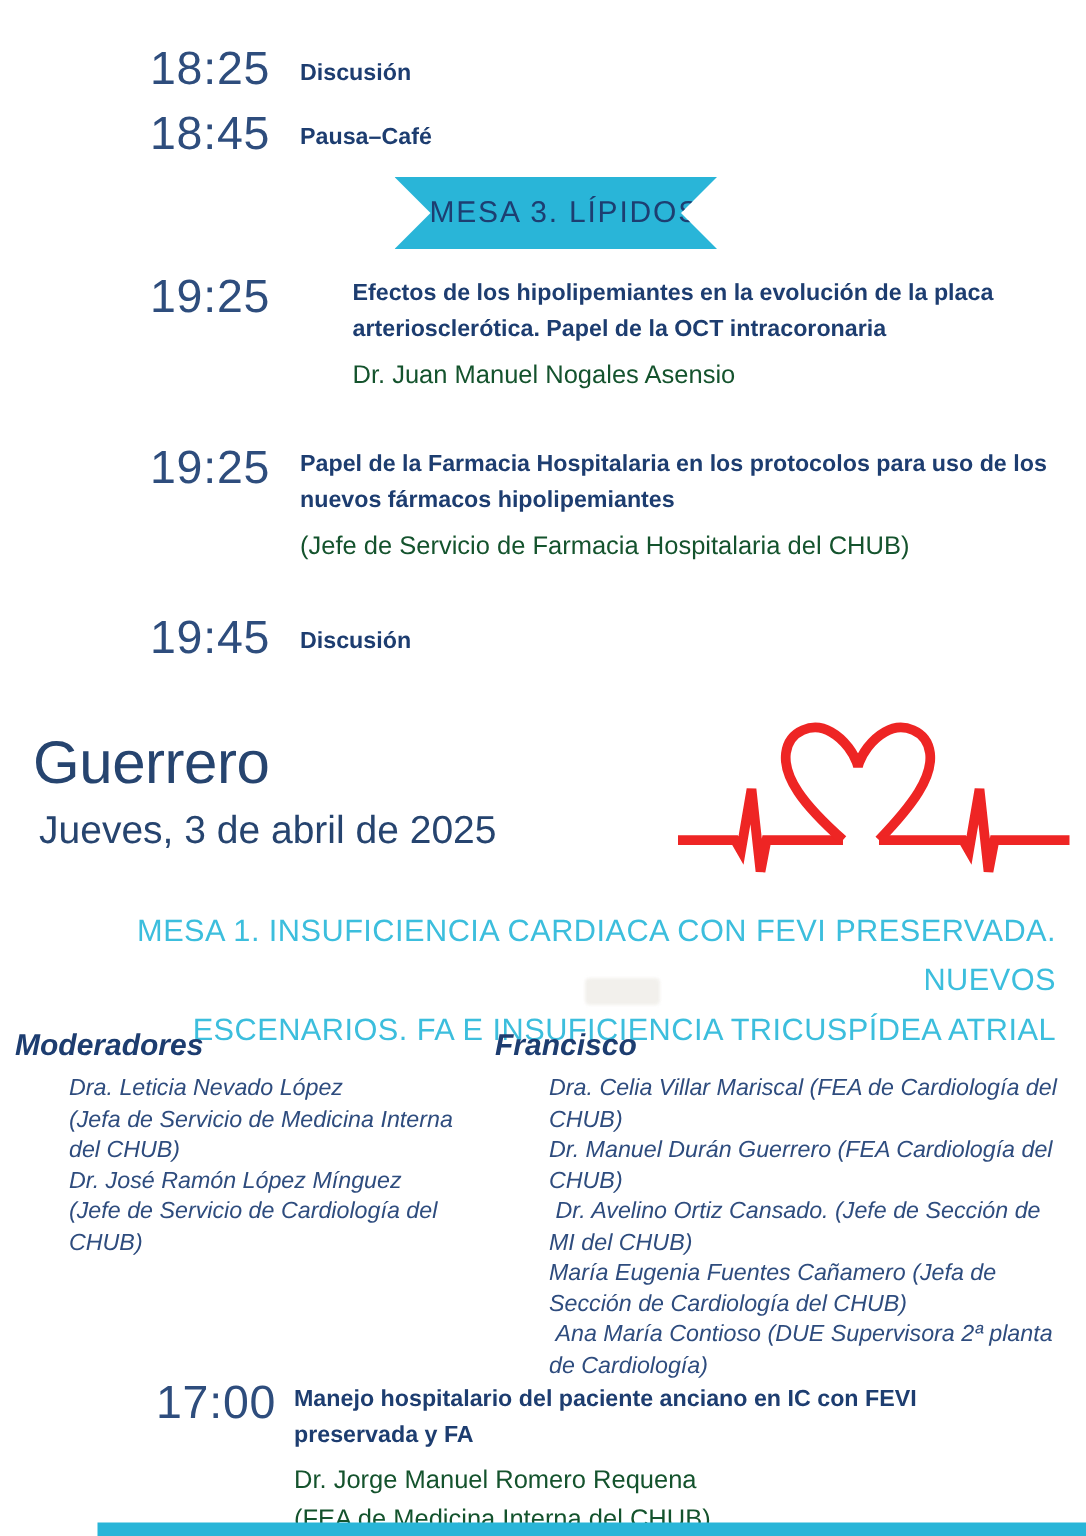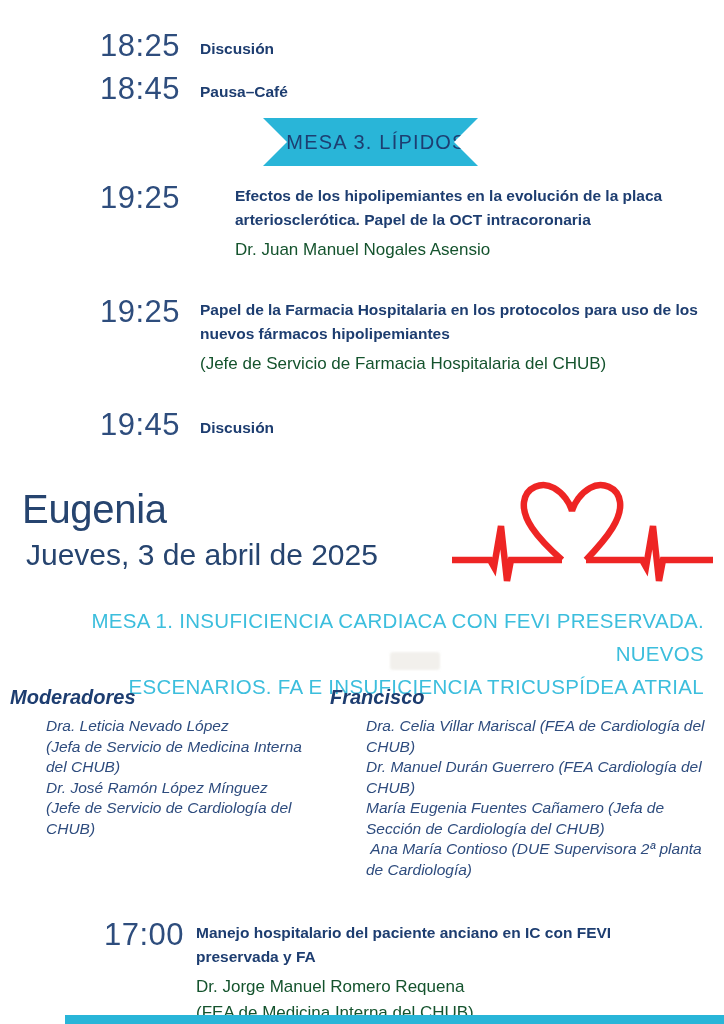--- a/index.html
+++ b/index.html
@@ -19,21 +19,21 @@
   
   .ribbon{
     background:#29b5d8;display:flex;align-items:center;justify-content:center;
     clip-path:polygon(0 0,100% 0,calc(100% - 24px) 50%,100% 100%,0 100%,24px 50%);
   }
   .ribbon-label{
     font-size:20px;font-weight:400;color:#1d3e71;letter-spacing:1.2px;margin-left:12px;
   }
   
   .prog-title{font-size:40px;font-weight:500;color:#26446f;letter-spacing:-.3px;line-height:1;}
-  .prog-date{font-size:30px;font-weight:400;color:#26446f;line-height:1;}
+  .prog-date{font-size:26px;font-weight:400;color:#26446f;line-height:1;}
   
   .mesa1{font-size:20.5px;font-weight:400;color:#3cbedd;letter-spacing:.3px;line-height:33px;}
   
   .smudge{background:#f0eee9;border-radius:3px;opacity:.85;filter:blur(1px);}
   
   .col-heading{font-size:20px;font-weight:700;font-style:italic;color:#1d3d70;line-height:1;}
   .col-body{margin-top:9px;font-size:15.5px;font-style:italic;color:#2e4c7e;line-height:20.5px;}
   .col-body div{white-space:pre-wrap;margin-left:36px;}
   
   .bottom-bar{background:#29b5d8;}
@@ -75,21 +75,21 @@
     <div class="sess-meta" style="margin-top:5px;">
       <div>(Jefe de Servicio de Farmacia Hospitalaria del CHUB)</div>
     </div>
   </div>
 
   <div class="abs" style="left:100px;top:409px;">
     <span class="time">19:45</span>
   </div>
   <div class="abs sess-title" style="left:200px;top:416px;">Discusión</div>
 
-  <div class="abs prog-title" style="left:22px;top:489px;">Eugenia</div>
+  <div class="abs prog-title" style="left:22px;top:489px;">Guerrero</div>
   <div class="abs prog-date" style="left:26px;top:540px;">Jueves, 3 de abril de 2025</div>
 
   <div class="abs" style="left:450px;top:478px;width:265px;height:115px;">
     <svg width="265" height="115" viewBox="0 0 265 115" fill="none" xmlns="http://www.w3.org/2000/svg">
       <path d="M2 82 H40 L44 89 L51 48 L57 103 L61 82 H112" stroke="#ee2524" stroke-width="6.5" fill="none"></path>
       <path d="M112 82 C85 58 72 40 74 24 C76 9 92 3 104 10 C113 15 120 25 122 33
                C124 25 131 15 140 10 C152 3 168 9 170 24 C172 40 159 58 136 82" stroke="#ee2524" stroke-width="6.5" fill="none"></path>
       <path d="M136 82 H192 L196 89 L203 48 L209 103 L213 82 H263" stroke="#ee2524" stroke-width="6.5" fill="none"></path>
     </svg>
   </div>
@@ -109,20 +109,21 @@
       <div>Dr. José Ramón López Mínguez</div>
       <div>(Jefe de Servicio de Cardiología del CHUB)</div>
     </div>
   </div>
 
   <div class="abs" style="left:330px;top:687px;width:382px;">
     <div class="col-heading">Francisco</div>
     <div class="col-body">
       <div>Dra. Celia Villar Mariscal (FEA de Cardiología del CHUB)</div>
       <div>Dr. Manuel Durán Guerrero (FEA Cardiología del CHUB)</div>
+      <div> Dr. Avelino Ortiz Cansado. (Jefe de Sección de MI del CHUB)</div>
       <div>María Eugenia Fuentes Cañamero (Jefa de Sección de Cardiología del CHUB)</div>
       <div> Ana María Contioso (DUE Supervisora 2ª planta de Cardiología)</div>
     </div>
   </div>
 
   <div class="abs" style="left:104px;top:919px;">
     <span class="time">17:00</span>
   </div>
   <div class="abs" style="left:196px;top:921px;width:440px;">
     <div class="sess-title">Manejo hospitalario del paciente anciano en IC con FEVI preservada y FA</div>

